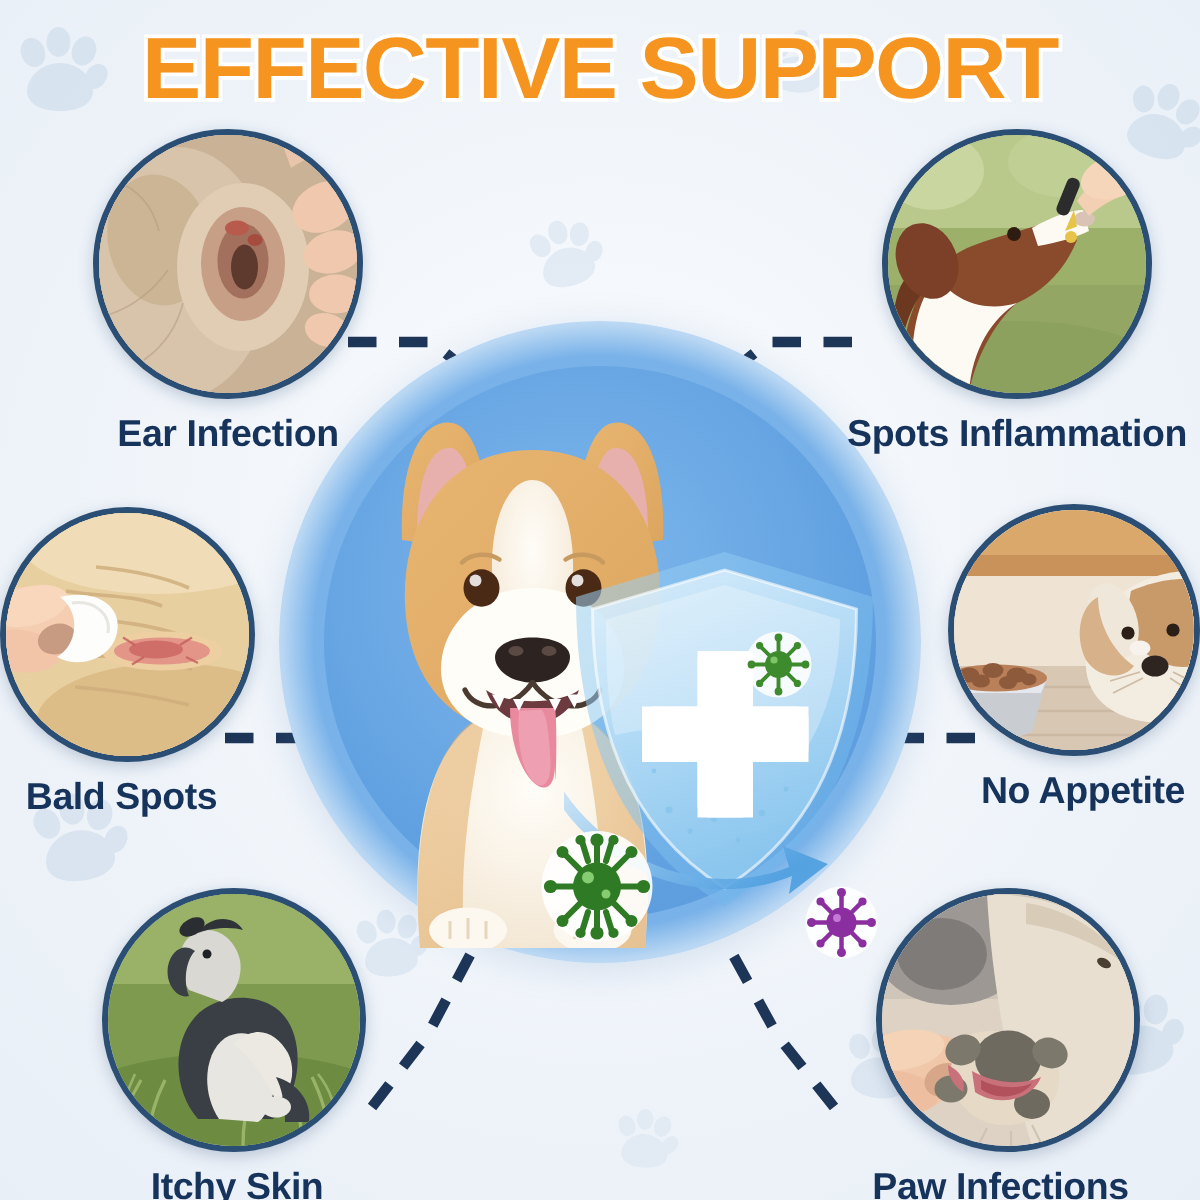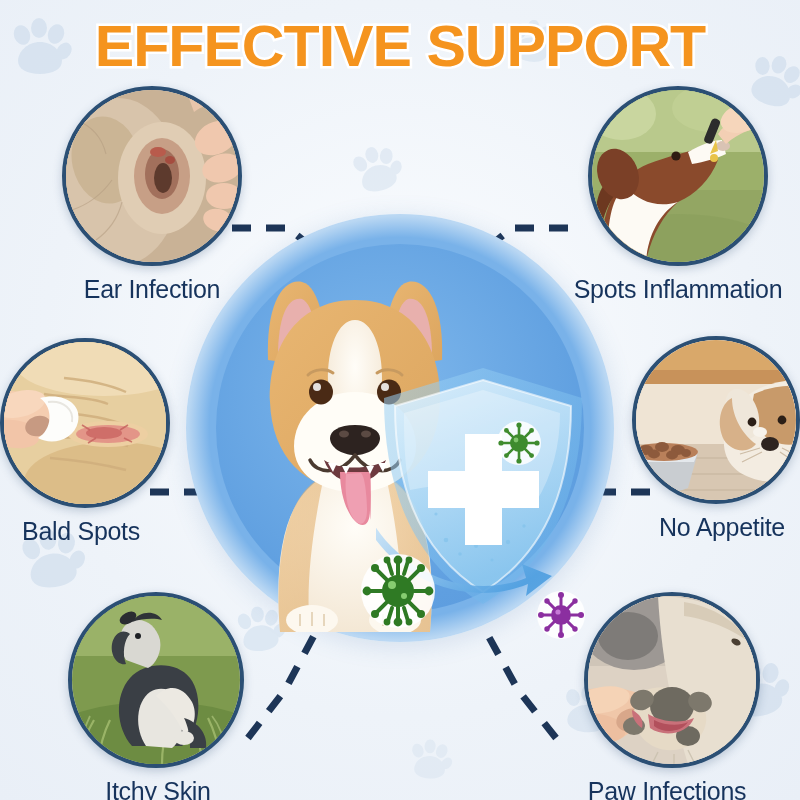--- a/index.html
+++ b/index.html
@@ -65,21 +65,21 @@
   .node{position:absolute;z-index:8;}
   .node .photo{
     position:relative;border-radius:50%;overflow:hidden;
     border:4px solid #2b4f74;
     box-shadow:0 3px 10px rgba(40,70,110,.25);
     background:#ddd;
   }
   .node .label{
     margin-top:9px;text-align:center;
     font-family:"Liberation Sans", sans-serif;
-    font-weight:normal;font-size:25px;color:#16335c;
+    font-weight:bold;font-size:25px;color:#16335c;
     letter-spacing:-.3px;white-space:nowrap;
   }
 
   
   .scene{position:absolute;inset:0;}
 </style>
 </head>
 <body>
 
 <div class="stage">

